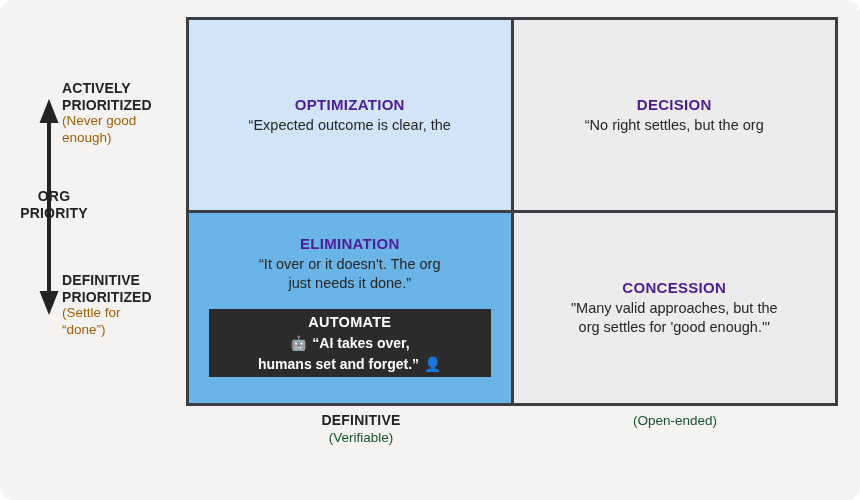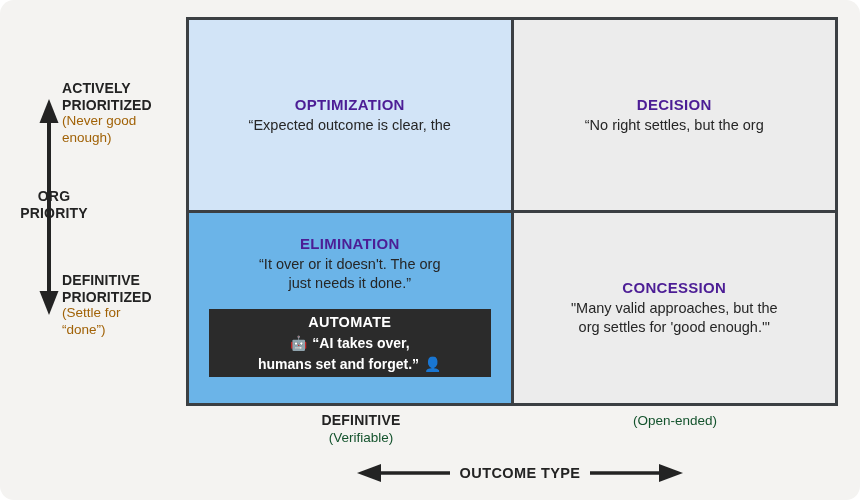--- a/index.html
+++ b/index.html
@@ -282,24 +282,14 @@
 
   <div class="x-label" id="x-left">
     <div class="main">DEFINITIVE</div>
     <div class="sub">(Verifiable)</div>
   </div>
 
   <div class="x-label" id="x-right">
     <div class="sub">(Open-ended)</div>
   </div>
 
-  <div class="h-axis">
-    <svg class="arrow-svg" width="330" height="22" viewBox="0 0 330 22" aria-hidden="true">
-      <line x1="24" y1="11" x2="306" y2="11" stroke="#232323" stroke-width="3.5"></line>
-      <polygon points="2,11 26,2 26,20" fill="#232323"></polygon>
-      <polygon points="328,11 304,2 304,20" fill="#232323"></polygon>
-    </svg>
-    <div class="h-axis-title">
-      <span>OUTCOME TYPE</span>
-    </div>
-  </div>
 
 </div>
 
 </body></html>

